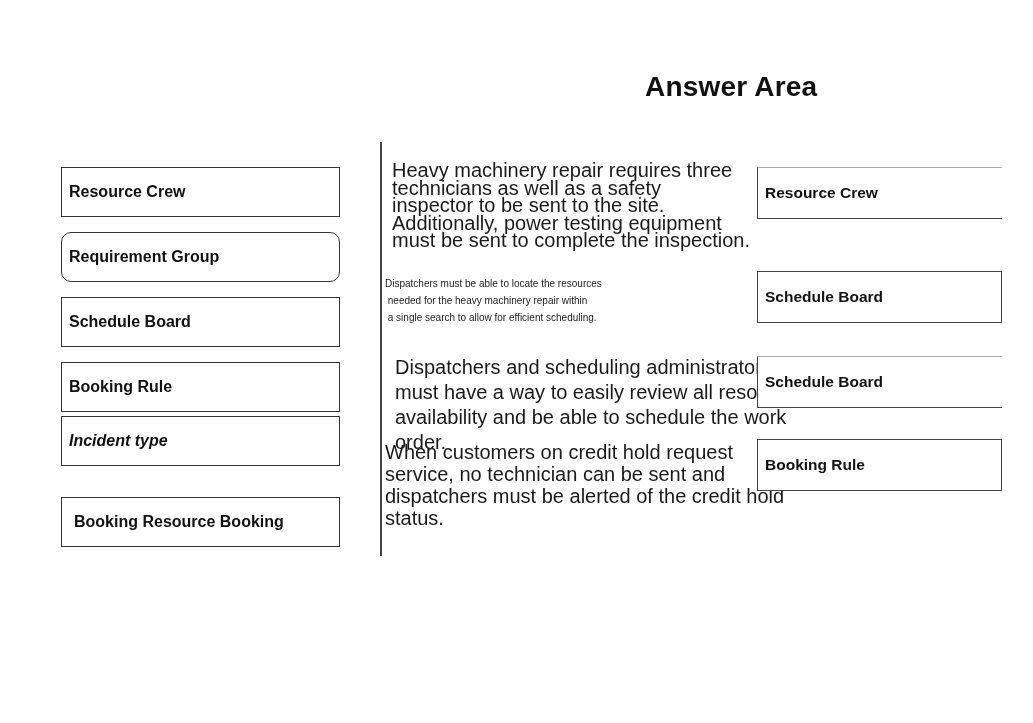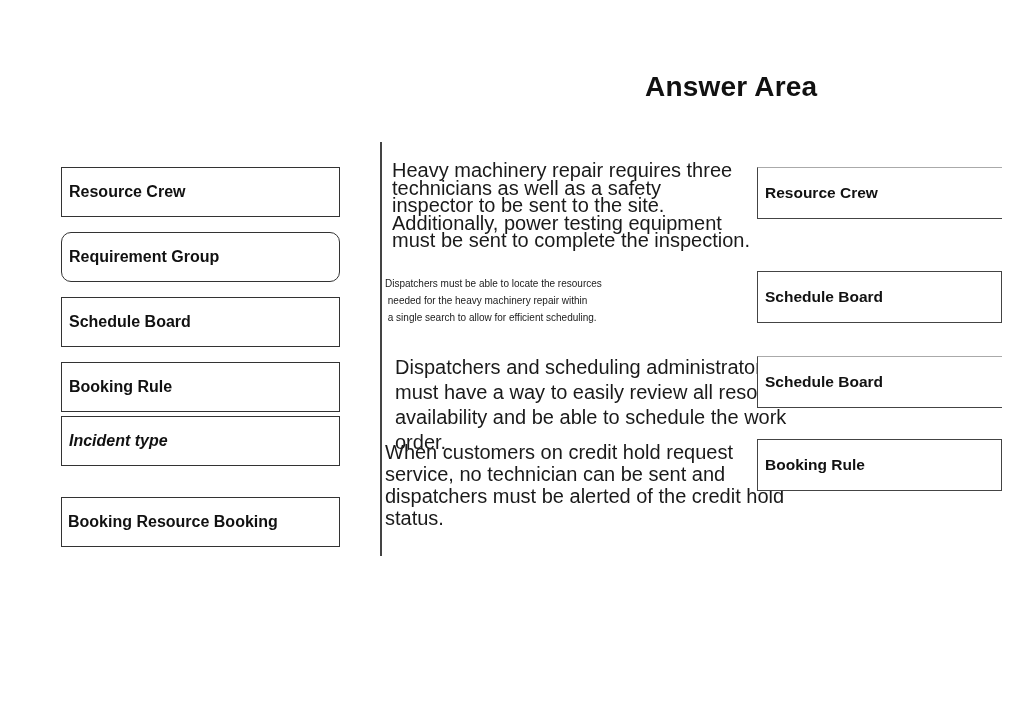--- a/index.html
+++ b/index.html
@@ -79,21 +79,21 @@
 <body>
 
 <div class="title">Answer Area</div>
 
 <div>
   <div class="src-box" style="top:167px;">Resource Crew</div>
   <div class="src-box" style="top:232px;border-radius:10px;">Requirement Group</div>
   <div class="src-box" style="top:297px;">Schedule Board</div>
   <div class="src-box" style="top:362px;">Booking Rule</div>
   <div class="src-box" style="top:416px;font-style:italic;">Incident type</div>
-  <div class="src-box" style="top:497px; padding-left:6px;">Booking Resource Booking</div>
+  <div class="src-box" style="top:497px; padding-left:12px;">Booking Resource Booking</div>
 </div>
 
 <div class="divider"></div>
 
 <div class="req" style="left:392px; top:162px;">Heavy machinery repair requires three
 technicians as well as a safety
 inspector to be sent to the site.
 Additionally, power testing equipment
 must be sent to complete the inspection.</div>
 <div class="req" style="left:385px; top:275px; font-size:10px; line-height:17px;">Dispatchers must be able to locate the resources

